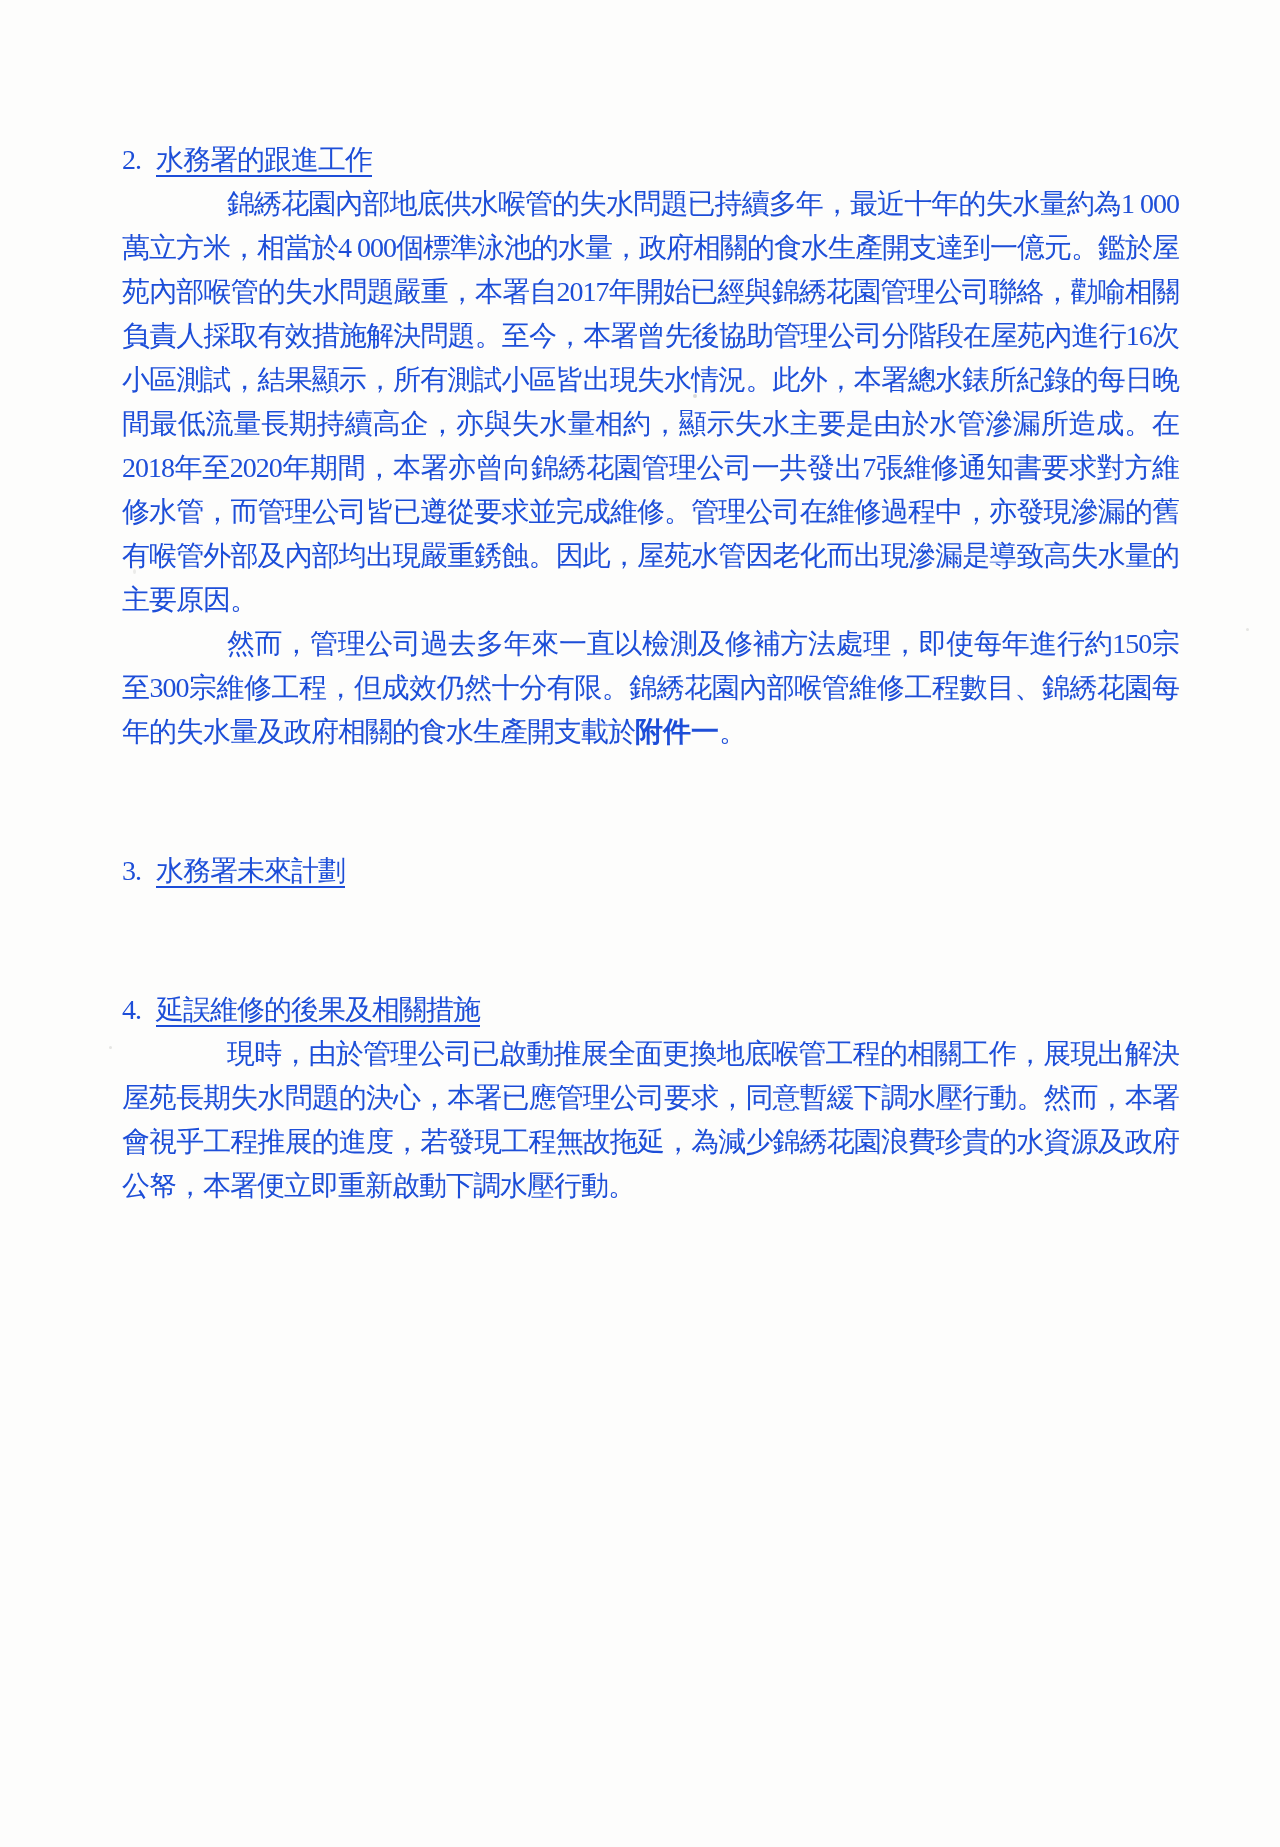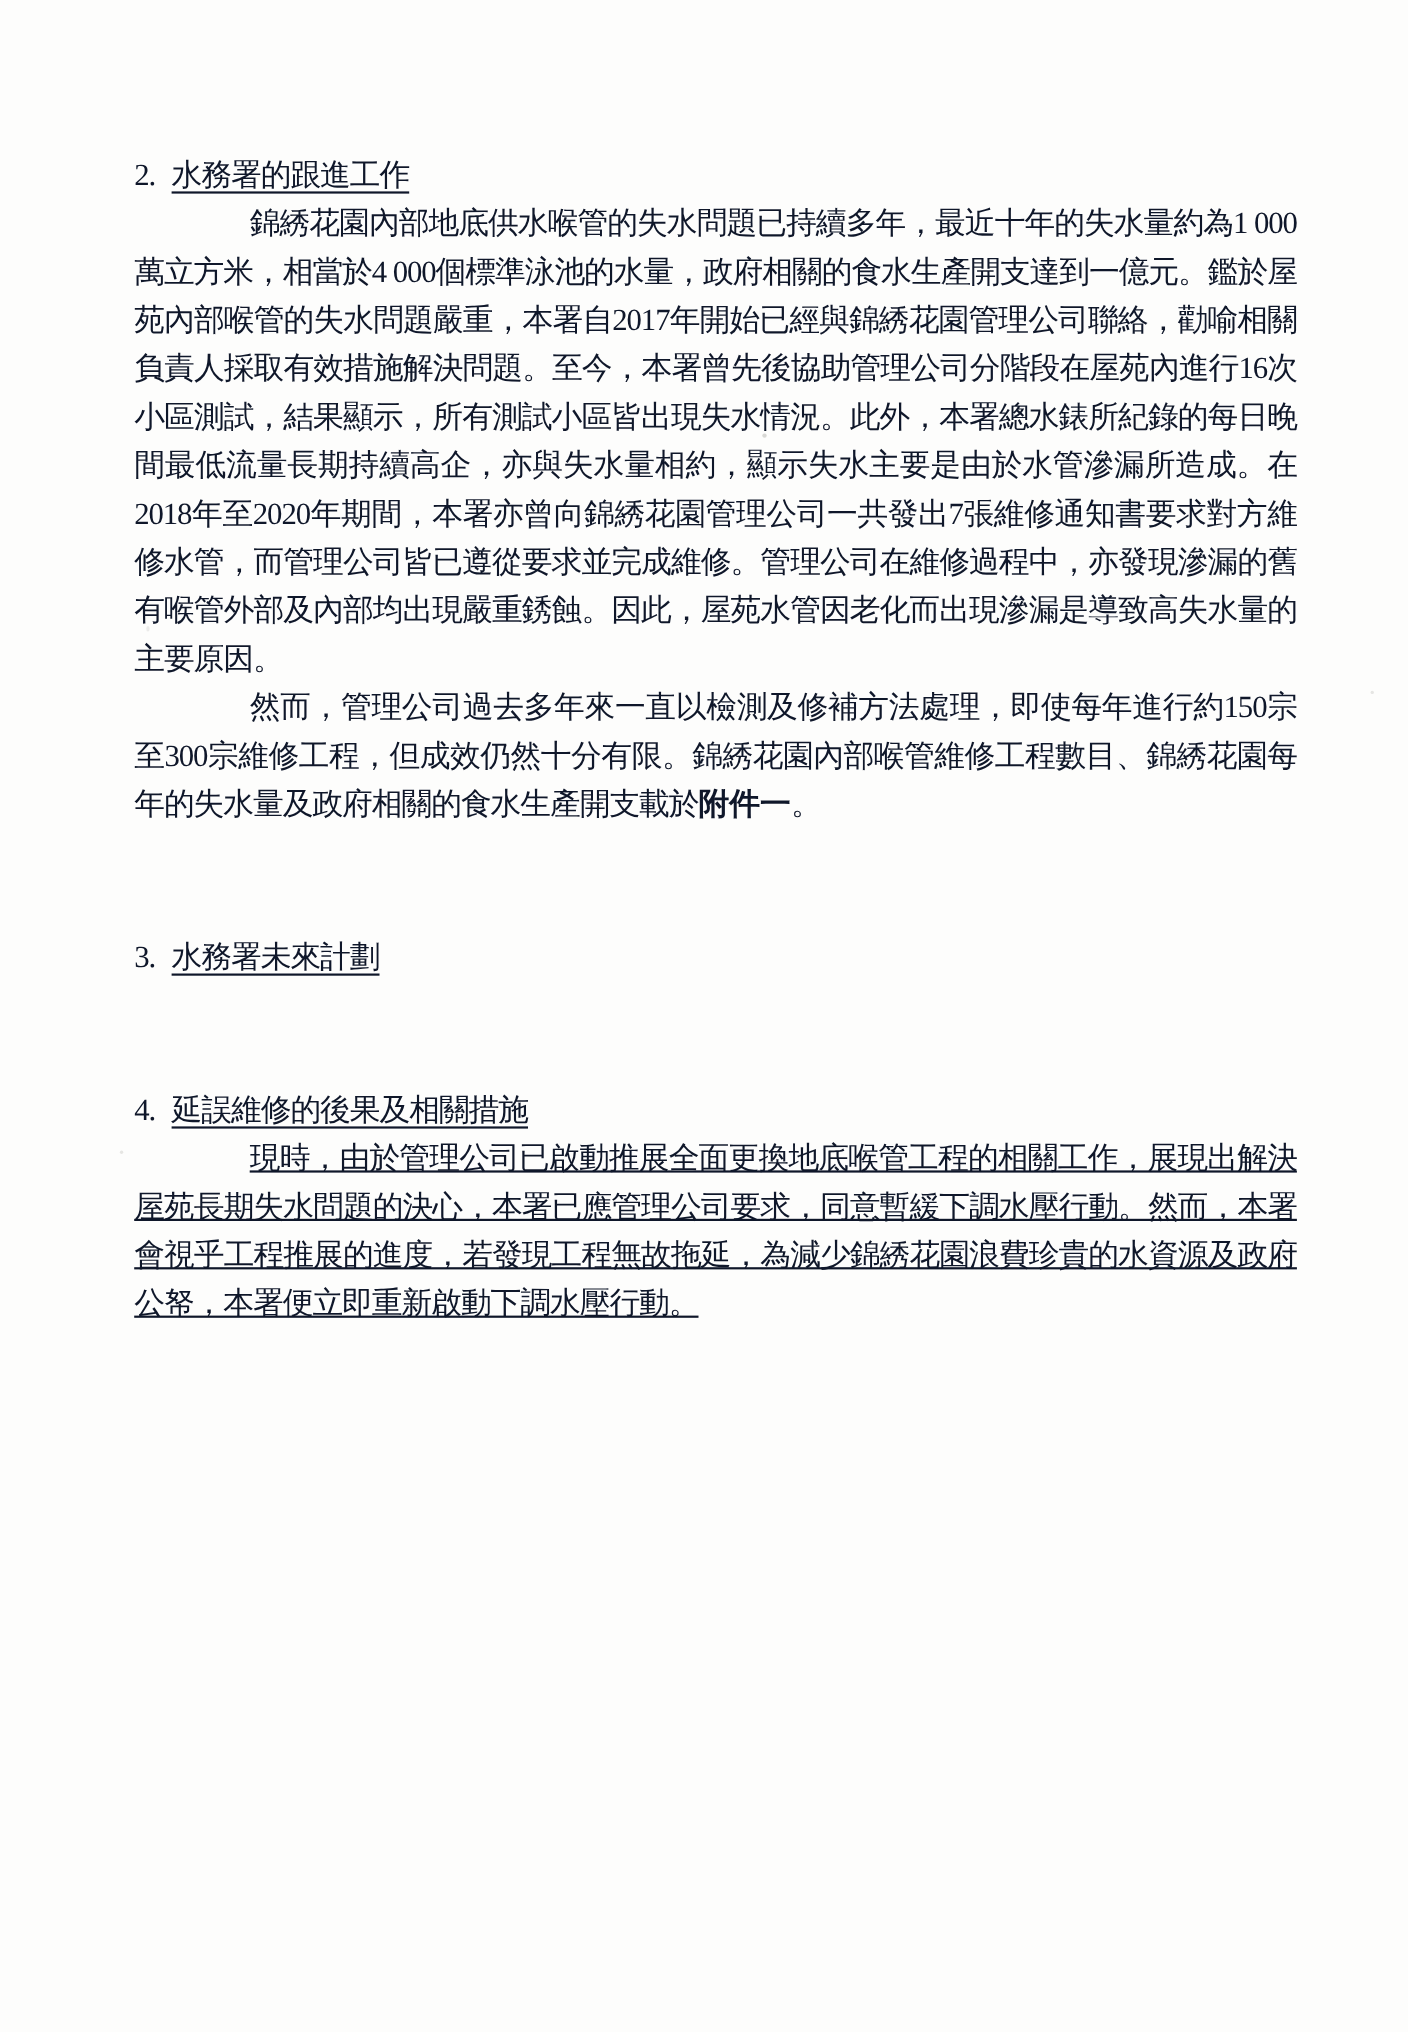--- a/index.html
+++ b/index.html
@@ -13,21 +13,21 @@
     height: 1847px;
     margin: 0 auto;
     background: #fdfdfc;
     box-sizing: border-box;
     padding: 138px 101px 0 122px;
     overflow: hidden;
     font-family: "Liberation Serif", "DejaVu Serif", serif;
     font-size: 28px;
     line-height: 44px;
     letter-spacing: -1px;
-    color: #0f172a;
+    color: #1d4ed8;
   }
   .sec-heading {
     margin: 0;
     padding: 0;
     font-size: 28px;
     font-weight: normal;
     line-height: 44px;
     white-space: nowrap;
   }
   .sec-heading .sec-num {
@@ -42,21 +42,21 @@
   }
   p.body-para {
     margin: 0;
     padding: 0;
     text-align: justify;
     text-indent: 105px;
   }
   .gap-para   { margin-top: 16px; }
   .gap-sec    { margin-top: 95px; }
   .gap-head   { margin-top: 6px; }
-  .gap-para2  { margin-top: 20px; text-decoration: underline; }
+  .gap-para2  { margin-top: 20px; }
   strong.attach { font-weight: bold; letter-spacing: 0; }
   .speck {
     position: absolute;
     background: #b9b9b4;
     border-radius: 50%;
     opacity: 0.55;
   }
   .speck.s1 { left: 693px; top: 394px; width: 4px; height: 4px; }
   .speck.s2 { left: 1246px; top: 628px; width: 3px; height: 3px; opacity: 0.35; }
   .speck.s3 { left: 109px; top: 1046px; width: 3px; height: 3px; opacity: 0.35; }

